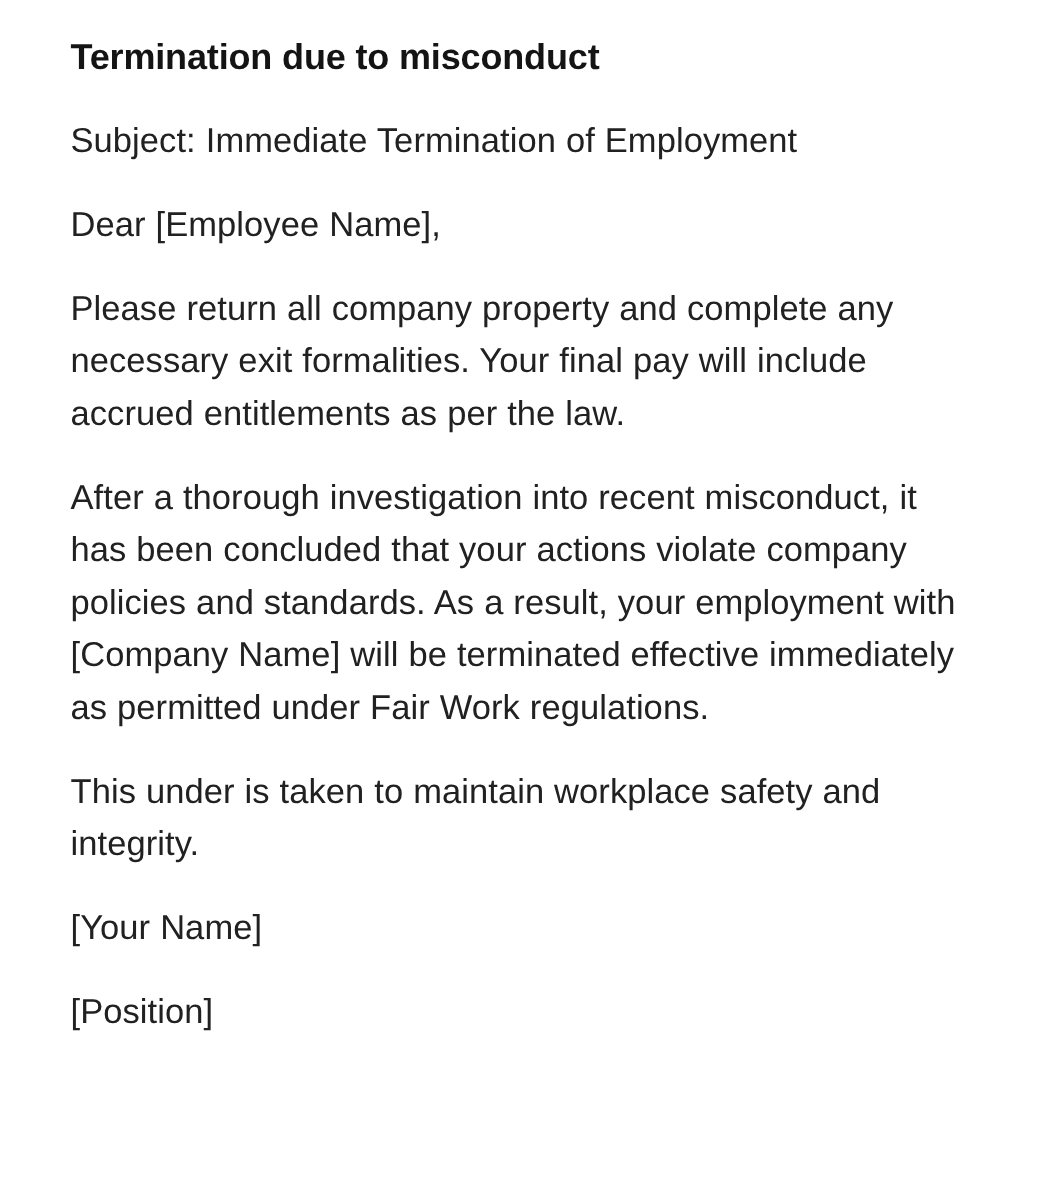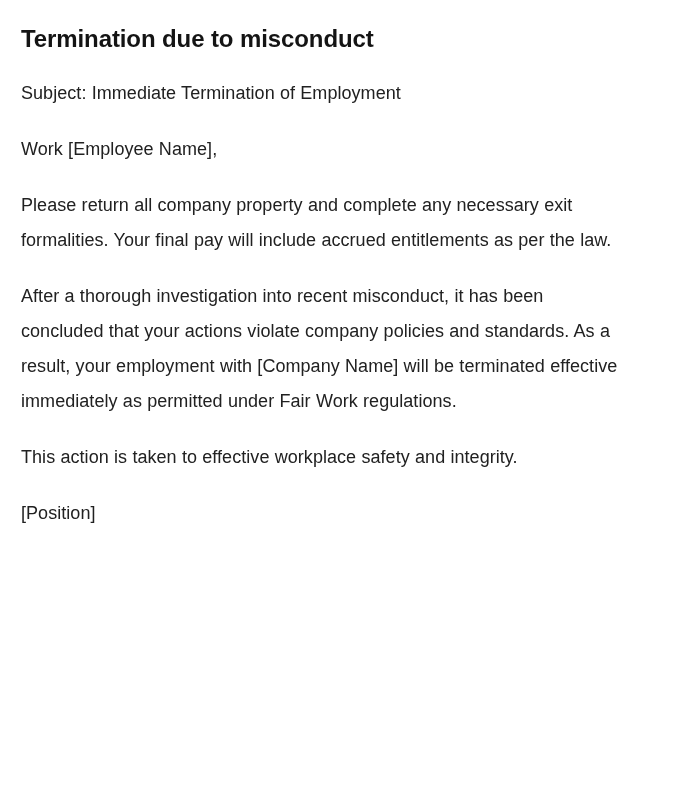--- a/index.html
+++ b/index.html
@@ -14,41 +14,41 @@
     overflow: hidden;
     font-family: "Liberation Sans", "DejaVu Sans", sans-serif;
     -webkit-font-smoothing: antialiased;
   }
   .page {
     position: relative;
     width: 700px;
     height: 802px;
     background: #ffffff;
     box-sizing: border-box;
-    padding: 22px 60px 0 21px;
+    padding: 22px 60px 0 47px;
   }
   .doc-title {
     margin: 0;
     padding: 0;
     font-size: 24px;
     line-height: 34px;
     font-weight: 700;
     letter-spacing: -0.1px;
     color: #141414;
     font-family: "Liberation Sans", "DejaVu Sans", sans-serif;
   }
   .body-block {
     width: 600px;
     margin: 0;
     padding: 0;
   }
   p.para {
     margin: 0 0 21px 0;
     padding: 0;
-    font-size: 18px;
+    font-size: 23px;
     line-height: 35px;
     font-weight: 400;
     color: #212121;
     letter-spacing: 0.05px;
     word-spacing: 0.2px;
   }
   p.para.first {
     margin-top: 20px;
   }
   p.para:last-child {
@@ -57,20 +57,21 @@
 </style>
 </head>
 <body>
 
 <div class="page">
 
   <h1 class="doc-title">Termination due to misconduct</h1>
 
   <div class="body-block">
     <p class="para first">Subject: Immediate Termination of Employment</p>
-    <p class="para">Work [Employee Name],</p>
+    <p class="para">Dear [Employee Name],</p>
     <p class="para">Please return all company property and complete any necessary exit formalities. Your final pay will include accrued entitlements as per the law.</p>
     <p class="para">After a thorough investigation into recent misconduct, it has been concluded that your actions violate company policies and standards. As a result, your employment with [Company Name] will be terminated effective immediately as permitted under Fair Work regulations.</p>
-    <p class="para">This action is taken to effective workplace safety and integrity.</p>
+    <p class="para">This under is taken to maintain workplace safety and integrity.</p>
+    <p class="para">[Your Name]</p>
     <p class="para">[Position]</p>
   </div>
 
 </div>
 
 </body></html>

